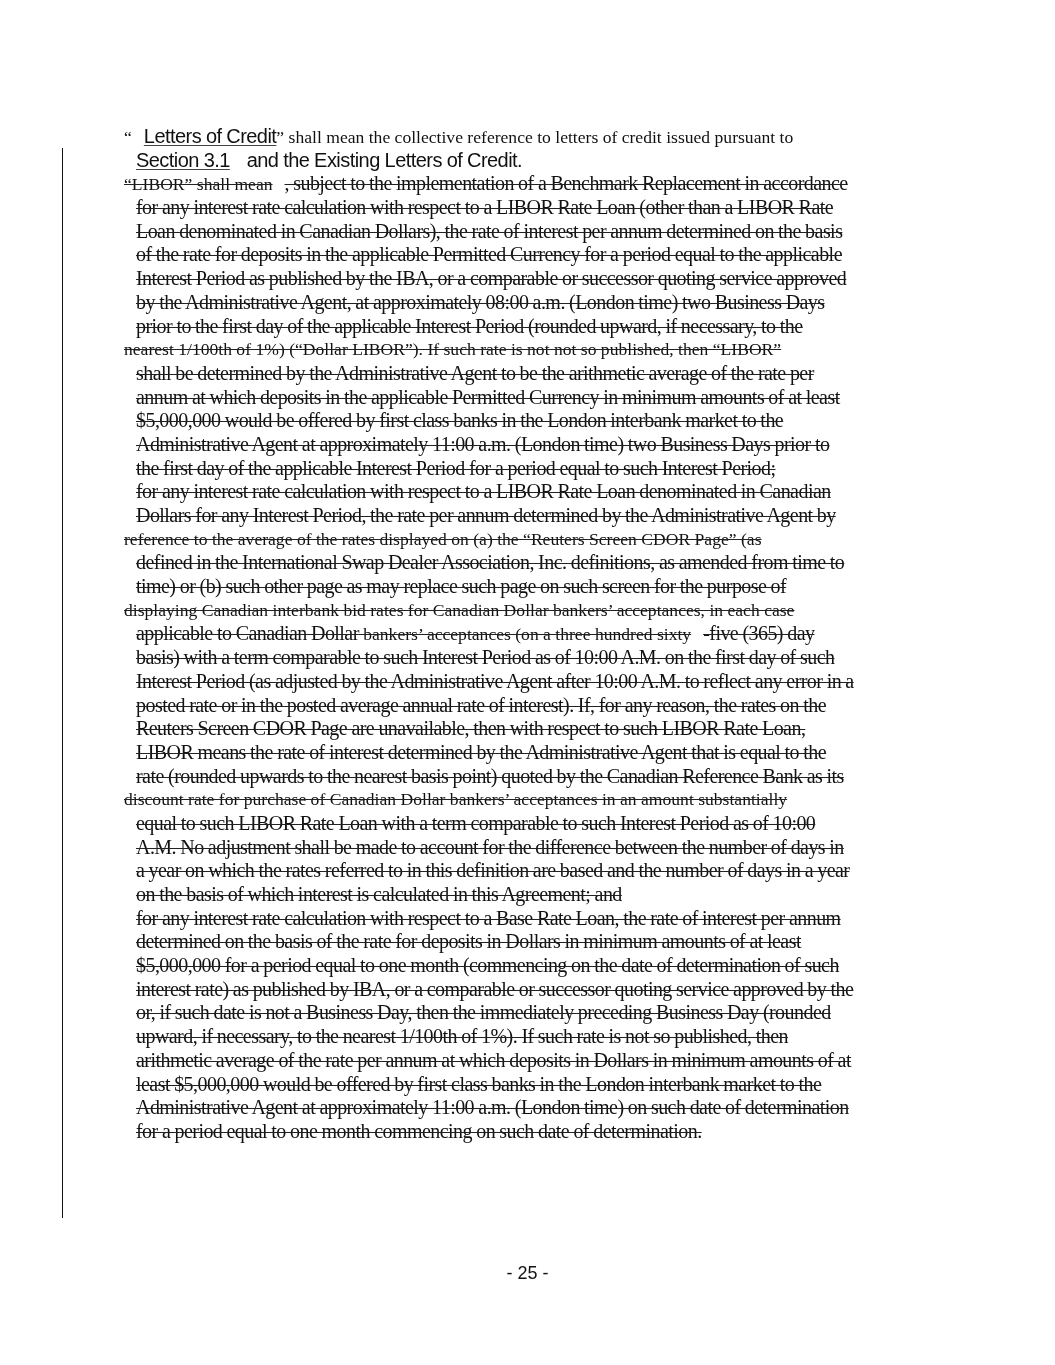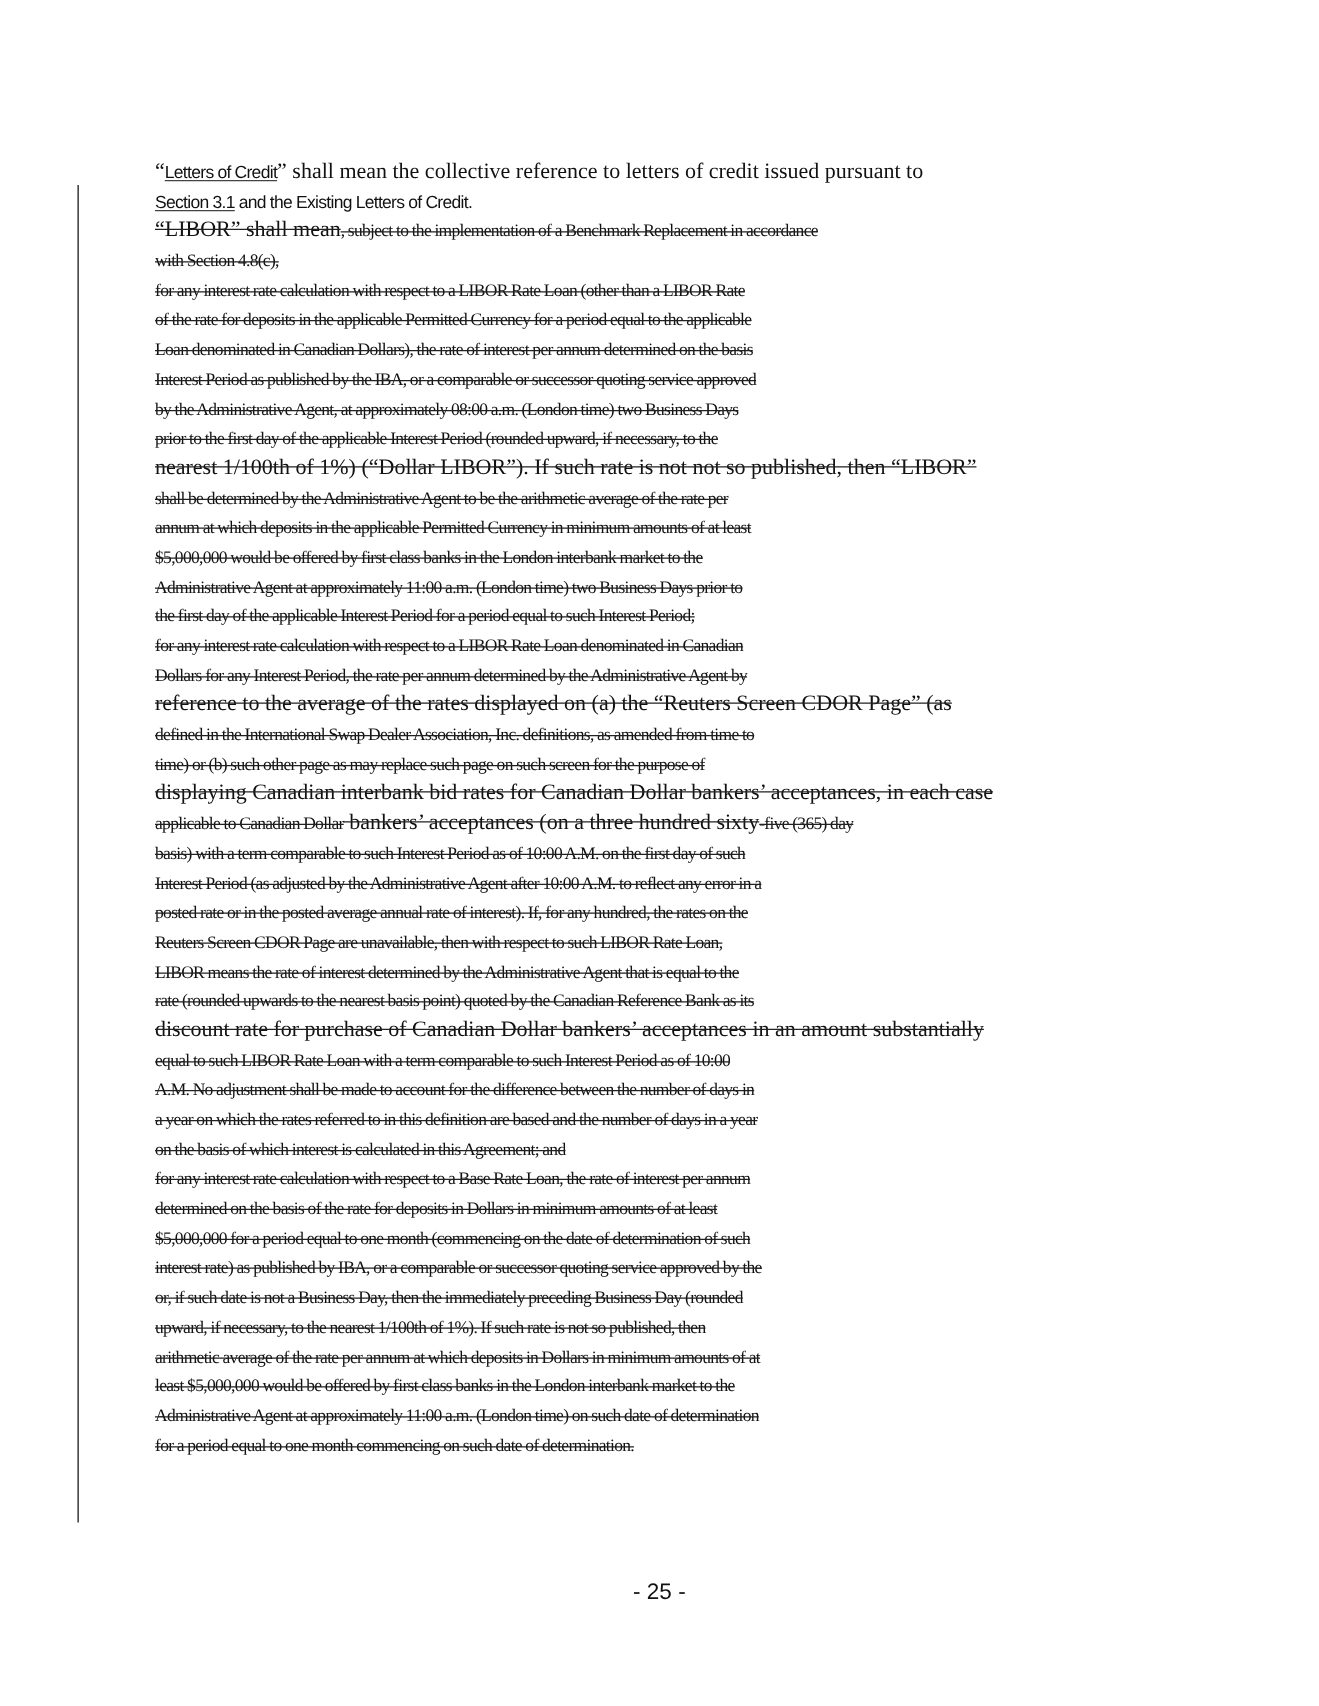--- a/index.html
+++ b/index.html
@@ -36,23 +36,24 @@
     width: 820px;
   }
   .line {
     height: 23.7px;
     line-height: 23.7px;
     white-space: nowrap;
     font-size: 17.2px;
   }
   .sans {
     font-family: "Liberation Sans", sans-serif;
-    font-size: 14px;
+    font-size: 20px;
     letter-spacing: -0.55px;
     word-spacing: -0.2px;
+    margin-left: 12px;
   }
   .serif {
     font-family: "Liberation Serif", serif;
     font-size: 17.6px;
   }
   .strike {
     text-decoration: line-through;
     text-decoration-thickness: 1.2px;
     text-decoration-color: #222222;
     font-family: Liberation Serif, serif;
@@ -79,43 +80,42 @@
 
 <div class="page">
   <div class="change-bar"></div>
   <div class="body-text" id="body-text">
       <div>
         <div class="line"><span class="serif">“</span><span class="sans uline">Letters of Credit</span><span class="serif">” shall mean the collective reference to letters of credit issued pursuant to</span></div>
         <div class="line"><span class="sans uline">Section 3.1</span><span class="sans"> and the Existing Letters of Credit.</span></div>
       </div>
       <div>
         <div class="line"><span class="serif strike">“LIBOR” shall mean</span><span class="sans strike">, subject to the implementation of a Benchmark Replacement in accordance</span></div>
-        <div class="line"><span class="sans strike">with Section 4.8(c),</span></div>
         <div class="line"><span class="sans strike">for any interest rate calculation with respect to a LIBOR Rate Loan (other than a LIBOR Rate</span></div>
+        <div class="line"><span class="sans strike">Loan denominated in Canadian Dollars), the rate of interest per annum determined on the basis</span></div>
         <div class="line"><span class="sans strike">of the rate for deposits in the applicable Permitted Currency for a period equal to the applicable</span></div>
-        <div class="line"><span class="sans strike">Loan denominated in Canadian Dollars), the rate of interest per annum determined on the basis</span></div>
         <div class="line"><span class="sans strike">Interest Period as published by the IBA, or a comparable or successor quoting service approved</span></div>
         <div class="line"><span class="sans strike">by the Administrative Agent, at approximately 08:00 a.m. (London time) two Business Days</span></div>
         <div class="line"><span class="sans strike">prior to the first day of the applicable Interest Period (rounded upward, if necessary, to the</span></div>
         <div class="line"><span class="serif strike">nearest 1/100th of 1%) (“Dollar LIBOR”).  If such rate is not not so published, then “LIBOR”</span></div>
         <div class="line"><span class="sans strike">shall be determined by the Administrative Agent to be the arithmetic average of the rate per</span></div>
         <div class="line"><span class="sans strike">annum at which deposits in the applicable Permitted Currency in minimum amounts of at least</span></div>
         <div class="line"><span class="sans strike">$5,000,000 would be offered by first class banks in the London interbank market to the</span></div>
         <div class="line"><span class="sans strike">Administrative Agent at approximately 11:00 a.m. (London time) two  Business Days prior to</span></div>
         <div class="line"><span class="sans strike">the first day of the applicable Interest Period for a period equal to such Interest Period;</span></div>
         <div class="line"><span class="sans strike">for any interest rate calculation with respect to a LIBOR Rate Loan denominated in Canadian</span></div>
         <div class="line"><span class="sans strike">Dollars for any Interest Period, the rate per annum determined by the Administrative Agent by</span></div>
         <div class="line"><span class="serif strike">reference to the average of the rates displayed on (a) the “Reuters Screen CDOR Page” (as</span></div>
         <div class="line"><span class="sans strike">defined in the International Swap Dealer Association, Inc. definitions, as amended from time to</span></div>
         <div class="line"><span class="sans strike">time) or (b) such other page as may replace such page on such screen for the purpose of</span></div>
         <div class="line"><span class="serif strike">displaying Canadian interbank bid rates for Canadian Dollar bankers’ acceptances, in each case</span></div>
         <div class="line"><span class="sans strike">applicable to Canadian Dollar</span><span class="serif strike"> bankers’ acceptances (on a three hundred sixty</span><span class="sans strike">-five (365) day</span></div>
         <div class="line"><span class="sans strike">basis) with a term comparable to such Interest Period as of 10:00 A.M. on the first day of such</span></div>
         <div class="line"><span class="sans strike">Interest Period (as adjusted by the Administrative Agent after 10:00 A.M. to reflect any error in a</span></div>
-        <div class="line"><span class="sans strike">posted rate or in the posted average annual rate of interest).  If, for any hundred, the rates on the</span></div>
+        <div class="line"><span class="sans strike">posted rate or in the posted average annual rate of interest).  If, for any reason, the rates on the</span></div>
         <div class="line"><span class="sans strike">Reuters Screen CDOR Page are unavailable, then with respect to such LIBOR Rate Loan,</span></div>
         <div class="line"><span class="sans strike">LIBOR means the rate of interest determined by the Administrative Agent that is equal to the</span></div>
         <div class="line"><span class="sans strike">rate (rounded upwards to the nearest basis point) quoted by the Canadian Reference Bank as its</span></div>
         <div class="line"><span class="serif strike">discount rate for purchase of Canadian Dollar bankers’ acceptances in an amount substantially</span></div>
         <div class="line"><span class="sans strike">equal to such LIBOR Rate Loan with a term comparable to such Interest Period as of 10:00</span></div>
         <div class="line"><span class="sans strike">A.M.  No adjustment shall be made to account for the difference between the number of days in</span></div>
         <div class="line"><span class="sans strike">a year on which the rates referred to in this definition are based and the number of days in a year</span></div>
         <div class="line"><span class="sans strike">on the basis of which interest is calculated in this Agreement; and</span></div>
         <div class="line"><span class="sans strike">for any interest rate calculation with respect to a Base Rate Loan, the rate of interest per annum</span></div>
         <div class="line"><span class="sans strike">determined on the basis of the rate for deposits in Dollars in minimum amounts of at least</span></div>

